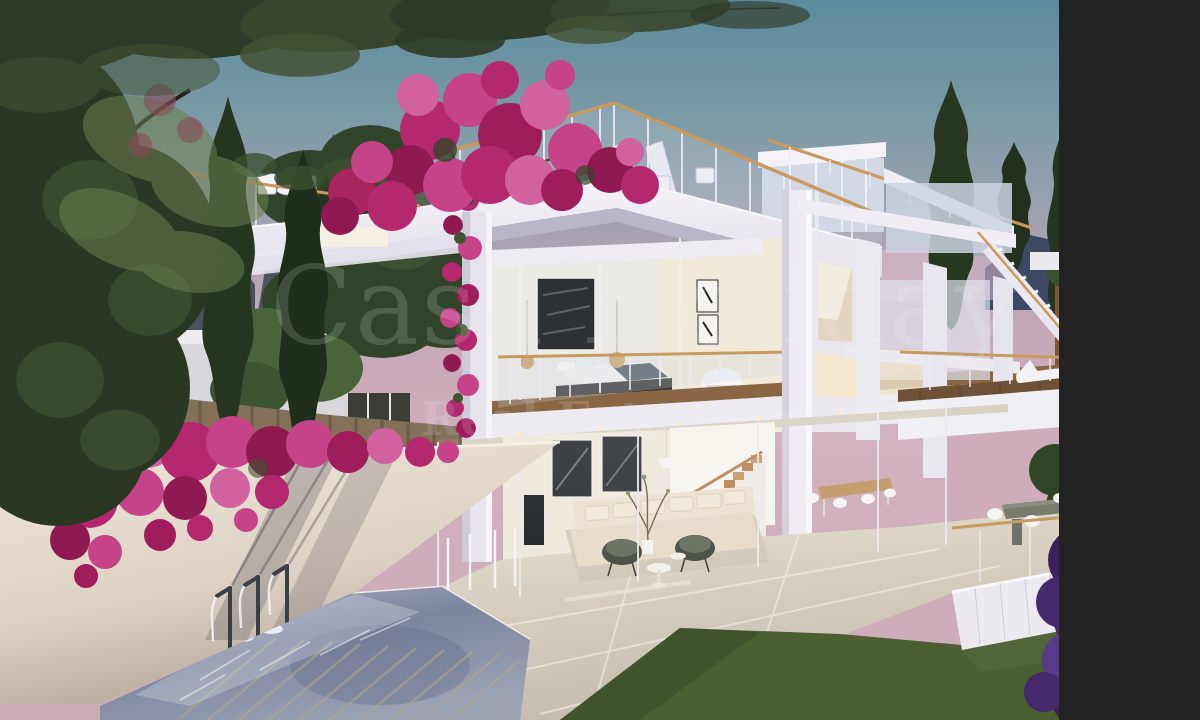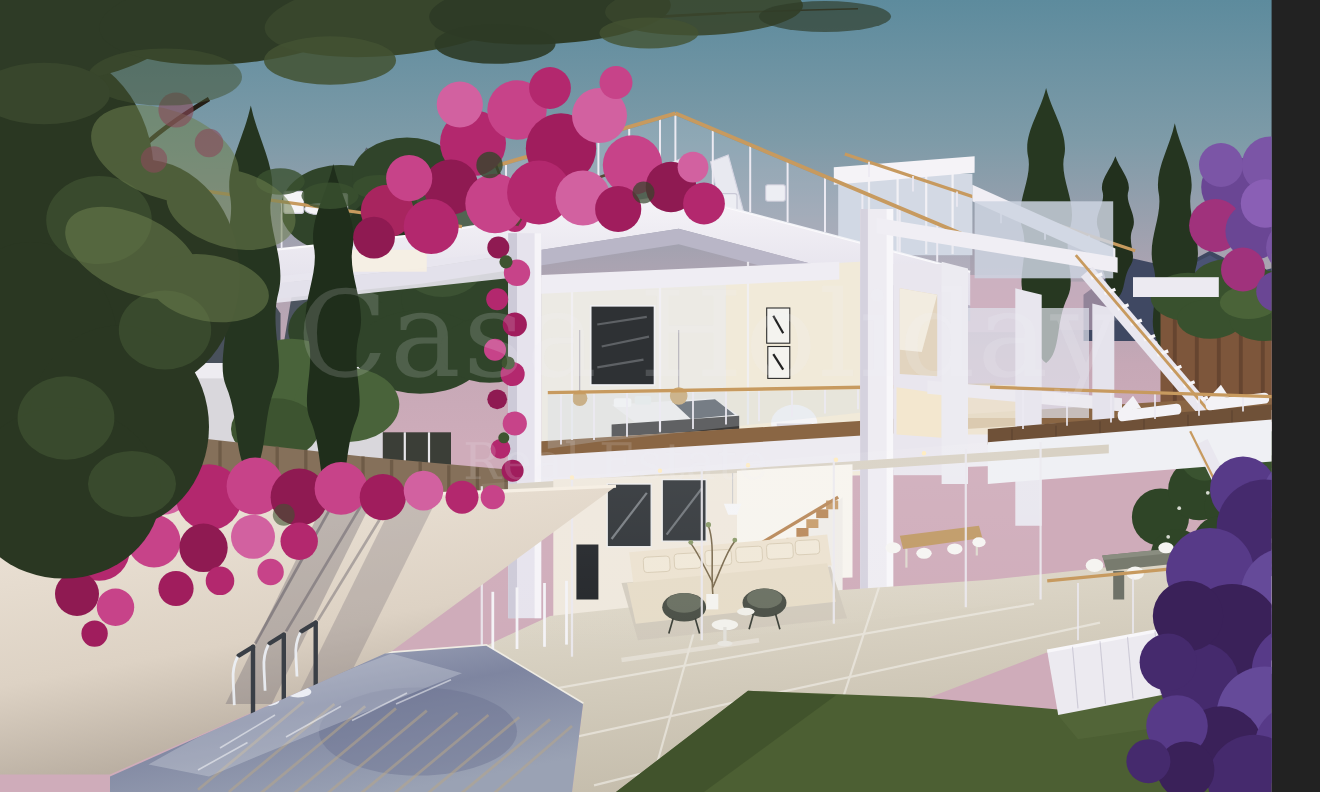--- a/index.html
+++ b/index.html
@@ -1,24 +1,24 @@
 <!DOCTYPE html>
 <html><head>
 <meta charset="utf-8">
 <style>
   html,body{margin:0;padding:0;background:#222;}
-  .stage{position:relative;width:1156px;height:720px;overflow:hidden;
+  .stage{position:relative;width:1059px;height:720px;overflow:hidden;
          font-family:"DejaVu Serif","Liberation Serif",serif;}
   .stage svg{position:absolute;left:0;top:0;display:block;}
   .wm{position:absolute;white-space:nowrap;pointer-events:none;
       font-family:"DejaVu Serif","Liberation Serif",serif;}
   .wm1{left:270px;top:243px;font-size:108px;letter-spacing:2px;
        color:rgba(244,242,248,0.16);}
   .wm2{left:421px;top:392px;font-size:46px;letter-spacing:1px;
-       color:rgba(244,242,248,0.15);}
+       color:rgba(244,242,248,0.15);font-weight:bold;}
 </style>
 </head>
 <body>
 
 <div class="stage">
 <svg width="1200" height="720" viewBox="0 0 1200 720">
 <defs>
   <linearGradient id="skyG" x1="0" y1="0" x2="0" y2="1">
     <stop offset="0" stop-color="#5d8b9d"></stop>
           <stop offset="0.28" stop-color="#7e9ba8"></stop>

